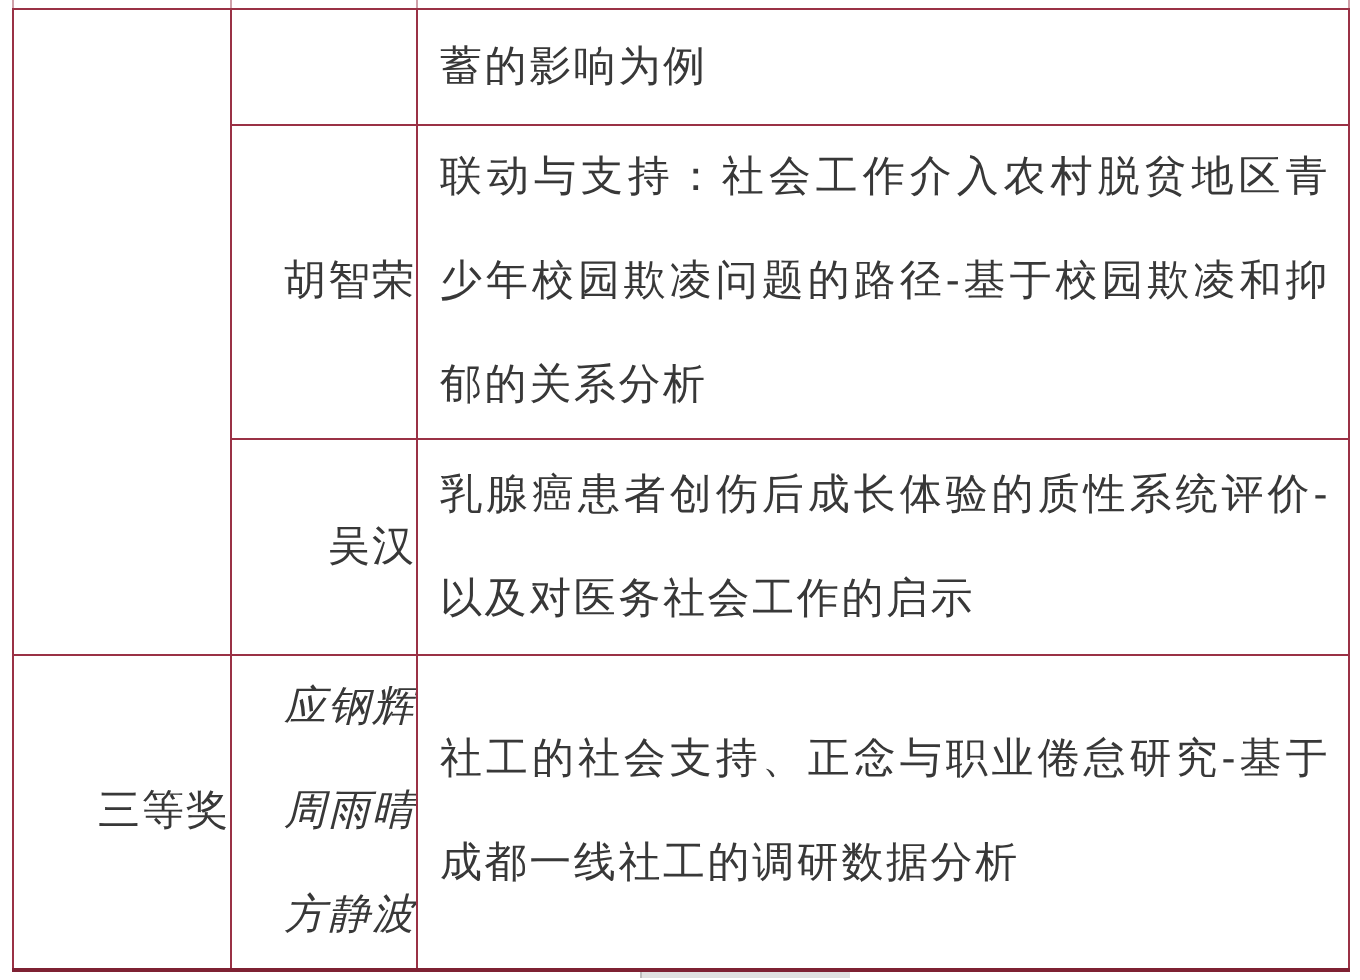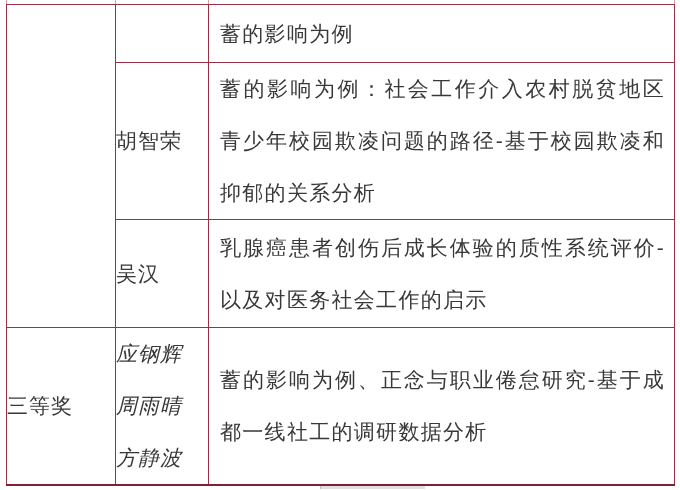--- a/index.html
+++ b/index.html
@@ -34,21 +34,21 @@
     border-bottom: 2px solid #7E2133;
   }
   col.c1 { width: 109px; }
   col.c2 { width: 93px; }
   col.c3 { width: 466px; }
   tr.r1 { height: 58px; }
   tr.r2 { height: 157px; }
   tr.r3 { height: 108px; }
   tr.r4 { height: 156px; }
   td.award, td.name {
-    text-align: left;
+    text-align: right;
     letter-spacing: 1px;
     line-height: 52px;
     padding: 0;
   }
   td.title {
     text-align: justify;
     text-justify: inter-character;
     letter-spacing: 1.3px;
     line-height: 52px;
     padding: 0 9px 0 11px;
@@ -94,33 +94,33 @@
       <col class="c3">
     </colgroup>
     <tbody>
       <tr class="r1">
         <td class="award" rowspan="3"></td>
         <td class="name"></td>
         <td class="title">蓄的影响为例</td>
       </tr>
       <tr class="r2">
         <td class="name">胡智荣</td>
-        <td class="title">蓄的影响为例：社会工作介入农村脱贫地区青少年校园欺凌问题的路径-基于校园欺凌和抑郁的关系分析</td>
+        <td class="title">联动与支持：社会工作介入农村脱贫地区青少年校园欺凌问题的路径-基于校园欺凌和抑郁的关系分析</td>
       </tr>
       <tr class="r3">
         <td class="name">吴汉</td>
         <td class="title">乳腺癌患者创伤后成长体验的质性系统评价-以及对医务社会工作的启示</td>
       </tr>
       <tr class="r4">
         <td class="award">三等奖</td>
         <td class="name names-stack">
           <span class="name-line">应钢辉</span>
           <span class="name-line">周雨晴</span>
           <span class="name-line">方静波</span>
         </td>
-        <td class="title">蓄的影响为例、正念与职业倦怠研究-基于成都一线社工的调研数据分析</td>
+        <td class="title">社工的社会支持、正念与职业倦怠研究-基于成都一线社工的调研数据分析</td>
       </tr>
     </tbody>
   </table>
 
   <span class="artifact"></span>
 
 </div>
 
 </body></html>

